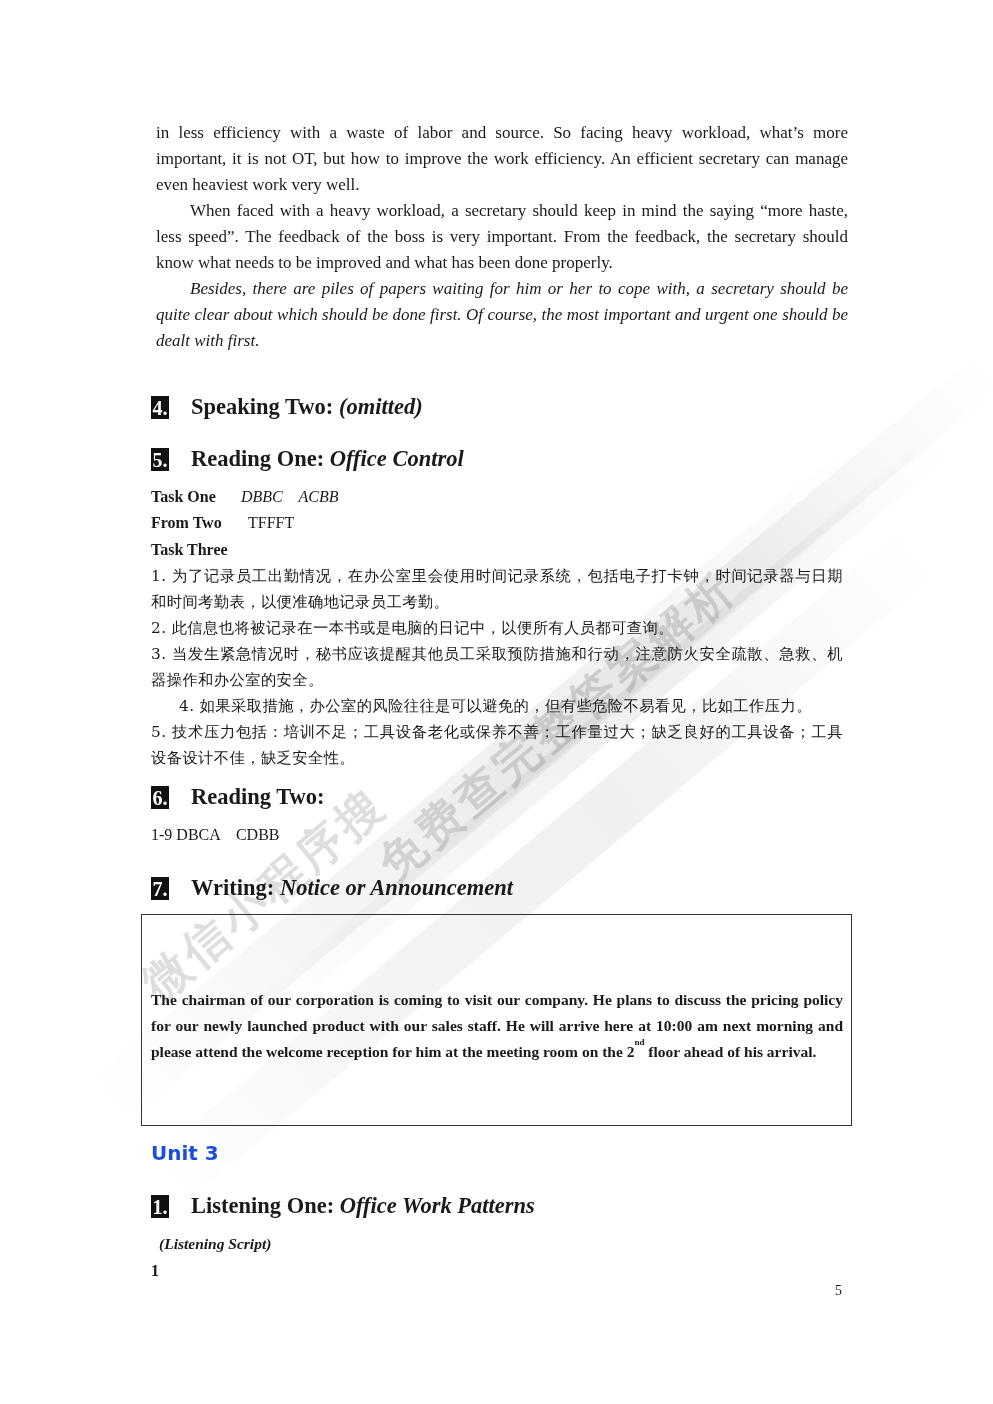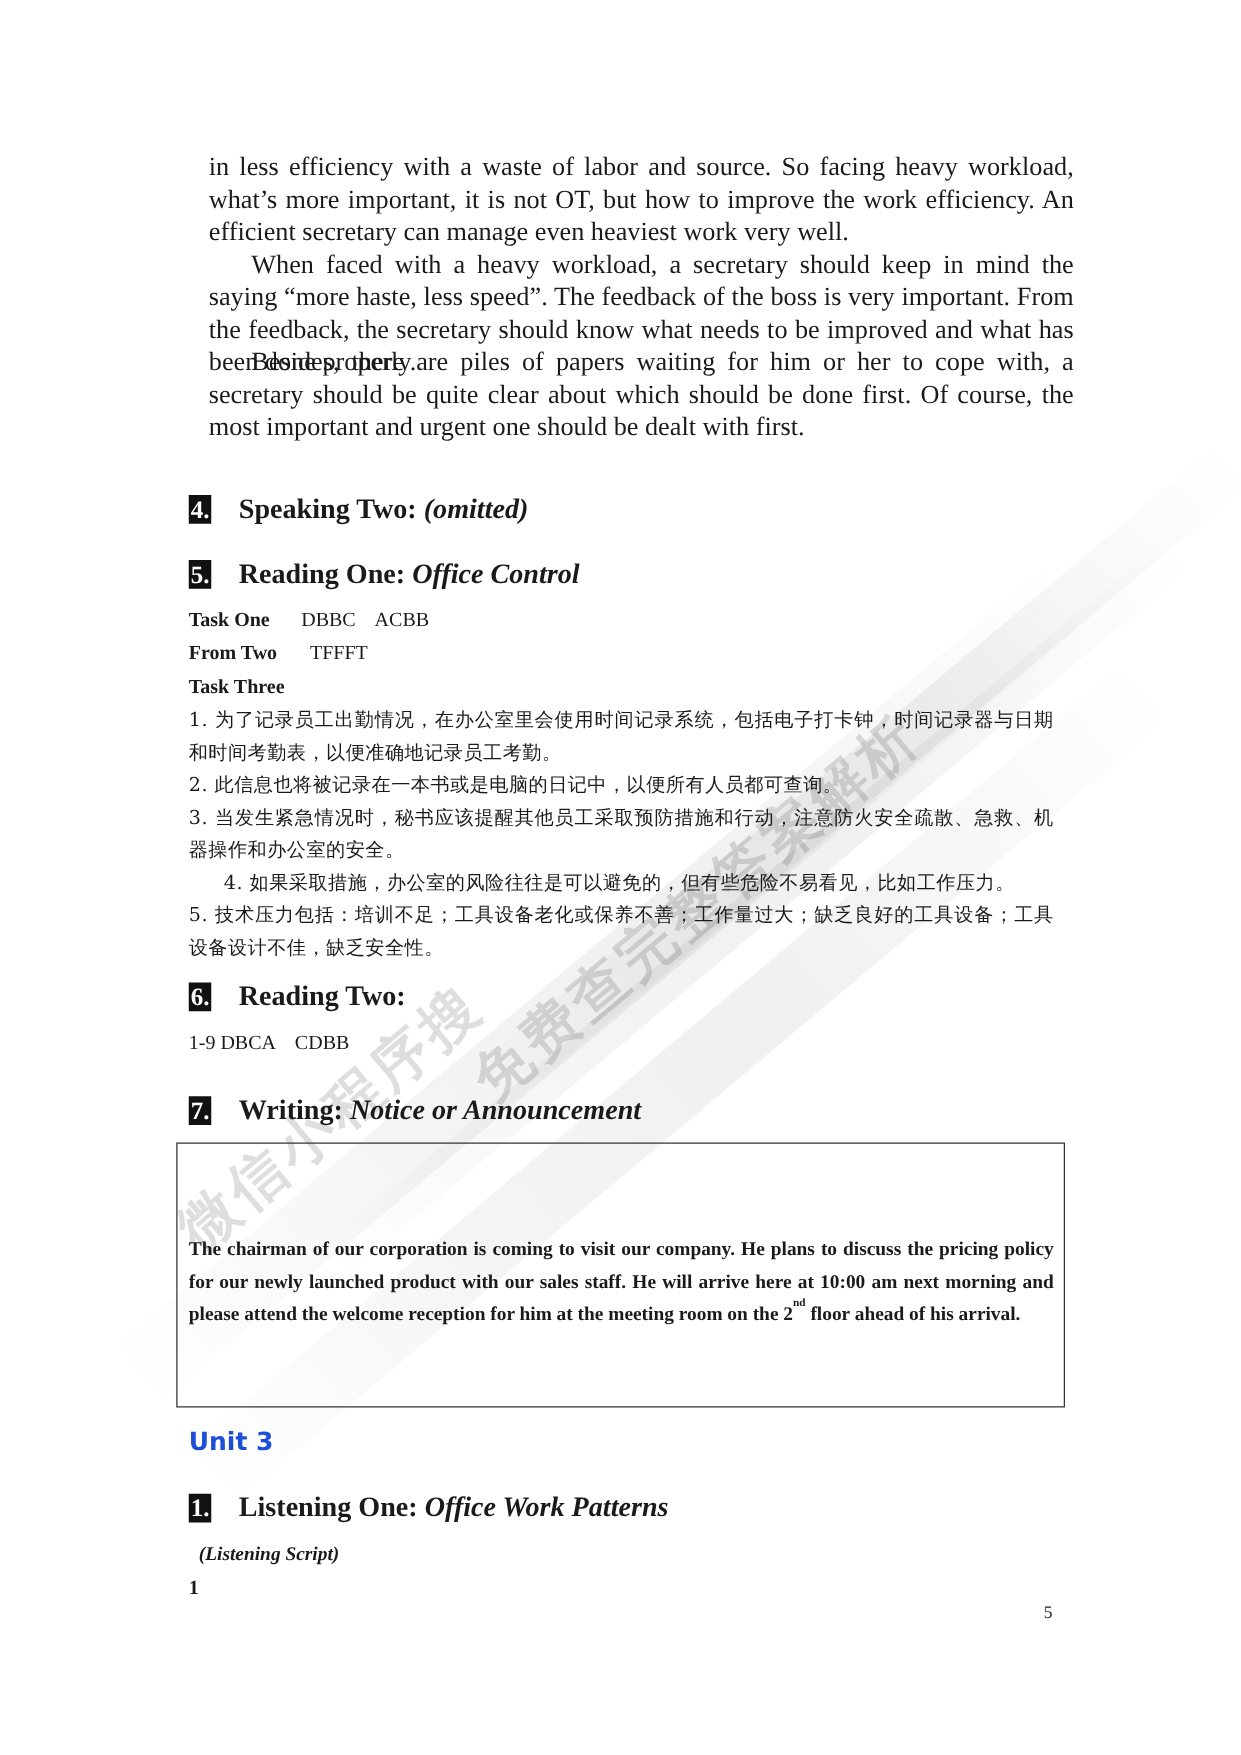--- a/index.html
+++ b/index.html
@@ -11,21 +11,21 @@
     .wm-band {
       position: absolute; height: 56px; background: linear-gradient(90deg, rgba(0,0,0,0) 0%, rgba(0,0,0,0.045) 30%, rgba(0,0,0,0.06) 60%, rgba(0,0,0,0) 100%);
       transform-origin: left center;
     }
     .wm-text {
       position: absolute; font-family: "DejaVu Sans", sans-serif; font-weight: bold; color: rgba(0,0,0,0.13);
       font-size: 46px; letter-spacing: 4px; transform-origin: left center; white-space: nowrap;
     }
     .content { position: absolute; left: 151px; top: 0; width: 692px; z-index: 1; }
     .para {
-      position: absolute; left: 16px; width: 692px; font-size: 21px; line-height: 26px; text-align: justify;
+      position: absolute; left: 5px; width: 692px; font-size: 17px; line-height: 26px; text-align: justify;
       text-align-last: left;
     }
     .indent { text-indent: 34px; }
     .heading {
       position: absolute; left: 0; display: flex; align-items: center; font-weight: bold; font-size: 22.5px;
     }
     .num-box {
       display: inline-block; background: #111; color: #fff; font-size: 20px; line-height: 22px; padding: 1px 1px 0 1px;
       margin-right: 22px; min-width: 16px; text-align: center;
     }
@@ -61,34 +61,34 @@
   <div class="wm-band" style="left:260px; top:1000px; width:900px; transform:rotate(-40deg); height:30px;"></div>
   <div class="wm-band" style="left:380px; top:860px; width:800px; transform:rotate(-40deg); height:40px;"></div>
   <div class="wm-text" style="left:150px; top:960px; transform:rotate(-40deg);">微信小程序搜</div>
   <div class="wm-text" style="left:385px; top:840px; transform:rotate(-40deg);">免费查完整答案解析</div>
 </div>
 
 <div class="content">
 
   <p class="para" style="top:120px; margin:0;">in less efficiency with a waste of labor and source. So facing heavy workload, what’s more important, it is not OT, but how to improve the work efficiency. An efficient secretary can manage even heaviest work very well.</p>
   <p class="para indent" style="top:198px; margin:0;">When faced with a heavy workload, a secretary should keep in mind the saying “more haste, less speed”. The feedback of the boss is very important. From the feedback, the secretary should know what needs to be improved and what has been done properly.</p>
-  <p class="para indent" style="top:276px; margin:0;">Besides, there are piles of papers waiting for him or her to cope with, a secretary should be quite clear about which should be done first. Of course, the most important and urgent one should be dealt with first.</p>
+  <p class="para indent" style="top:276px; margin:0;font-style:italic;">Besides, there are piles of papers waiting for him or her to cope with, a secretary should be quite clear about which should be done first. Of course, the most important and urgent one should be dealt with first.</p>
 
   <div class="heading" style="top:394px;">
     <span class="num-box">4.</span>
     <span>Speaking Two:</span>&nbsp;<em>(omitted)</em>
   </div>
 
   <div class="heading" style="top:446px;">
     <span class="num-box">5.</span>
     <span>Reading One:</span>&nbsp;<em>Office Control</em>
   </div>
 
   <div class="task-line" style="top:486px;">
-    <span class="task-label" style="width:90px;">Task One</span><span style="white-space:pre;">DBBC    ACBB</span>
+    <span class="task-label" style="width:90px;">Task One</span><span style="white-space:pre;font-style:italic;">DBBC    ACBB</span>
   </div>
   <div class="task-line" style="top:512px;">
     <span class="task-label" style="width:97px;">From Two</span><span>TFFFT</span>
   </div>
   <div class="task-line" style="top:539px;">
     <span class="task-label">Task Three</span>
   </div>
 
   <div class="cn" style="top:563px;">1. 为了记录员工出勤情况，在办公室里会使用时间记录系统，包括电子打卡钟，时间记录器与日期和时间考勤表，以便准确地记录员工考勤。</div>
   <div class="cn" style="top:615px;">2. 此信息也将被记录在一本书或是电脑的日记中，以便所有人员都可查询。</div>

